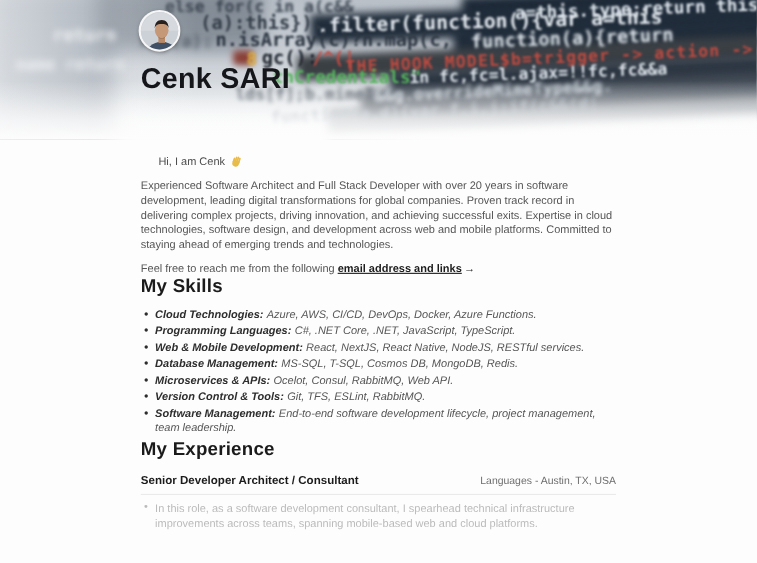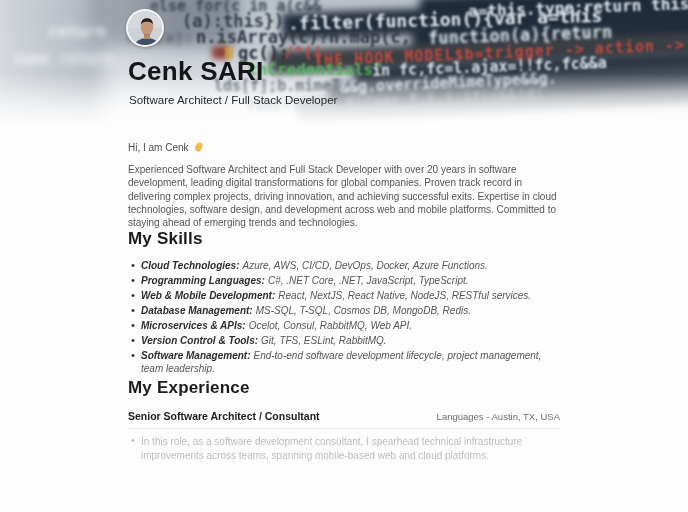--- a/index.html
+++ b/index.html
@@ -57,21 +57,21 @@
   .hero-sub { position:absolute; left:1px; top:94px; margin:0; font-size:11.5px; font-weight:500; color:#26292d; }
 
   
   h2.sec { margin:0; font-size:17px; font-weight:700; color:#1b1b1b; letter-spacing:.2px; }
   .about-row { display:flex; justify-content:space-between; align-items:center; padding-top:11px; }
 
   .toggle { width:50px; height:19px; border-radius:10px; background:#d7d7d9; position:relative; cursor:pointer; flex-shrink:0; }
   .knob { position:absolute; left:1px; top:1px; width:17px; height:17px; border-radius:50%;
     background:#ffffff; box-shadow:0 1px 2px rgba(0,0,0,.28); display:flex; align-items:center; justify-content:center; }
 
-  .greeting { margin:14px 0 0; font-size:10px; color:#4c4c4c; display:flex; align-items:center; gap:4px; }
+  .greeting { margin:14px 16px 0; font-size:10px; color:#4c4c4c; display:flex; align-items:center; gap:4px; }
   .bio { margin:10px 0 0; font-size:10px; line-height:1.33; color:#555555; }
   .contact { margin:10px 0 0; font-size:10px; color:#555555; }
   .contact-link { color:#1c1c1c; font-weight:700; text-decoration:underline; cursor:pointer; }
   .arrow { color:#1c1c1c; font-weight:700; margin-left:2px; }
 
   .skills-h { margin-top:25px; }
   ul.skills { margin:10px 0 3px; padding:0 0 0 13px; list-style:none; font-size:10px; line-height:1.3; color:#555555;font-style:italic; }
   ul.skills li { position:relative; margin-bottom:2px; }
   ul.skills li::before { content:"•"; position:absolute; left:-10px; top:-1px; color:#2d2d2d; font-size:11px; }
   ul.skills b { color:#2d2d2d; font-weight:700; margin-right:3px; }
@@ -138,21 +138,20 @@
             <rect width="38" height="17" fill="#d6dadf"></rect>
             <ellipse cx="19" cy="41" rx="15" ry="14" fill="#3e4f66"></ellipse>
             <rect x="16" y="21" width="6" height="7" fill="#b98a68"></rect>
             <ellipse cx="19" cy="16.5" rx="6.2" ry="7.2" fill="#c59878"></ellipse>
             <path d="M12.6 16 C12.6 9.6 15 7.2 19 7.2 C23 7.2 25.4 9.6 25.4 16 C25.4 12.4 23.4 10.8 19 10.8 C14.6 10.8 12.6 12.4 12.6 16 Z" fill="#26211e"></path>
             <path d="M13.6 17.5 C14.6 22.5 16.5 24.2 19 24.2 C21.5 24.2 23.4 22.5 24.4 17.5 C23.8 21.2 22 23.9 19 23.9 C16 23.9 14.2 21.2 13.6 17.5 Z" fill="#4a3a2c" opacity="0.8"></path>
           </g>
         </svg>
       </div>
       <h1 class="hero-name">Cenk SARI</h1>
-      <p class="hero-sub">Software Architect / Full Stack Developer</p>
     </div>
   </header>
 
   <main class="container">
 
 
     <p class="greeting">
       <span>Hi, I am Cenk</span>
       <svg width="12" height="12" viewBox="0 0 24 24">
         <g transform="rotate(18 12 12)" fill="#e9bc4a">
@@ -160,35 +159,39 @@
           <rect x="8.3" y="3" width="3.2" height="12" rx="1.6"></rect>
           <rect x="11.4" y="2" width="3.2" height="13" rx="1.6"></rect>
           <rect x="14.5" y="3.2" width="3.2" height="12" rx="1.6"></rect>
           <path d="M5.2 10 h12.5 v5.2 a6.25 6 0 0 1 -6.25 6 a6.25 6 0 0 1 -6.25 -6 Z"></path>
         </g>
       </svg>
     </p>
 
     <p class="bio">Experienced Software Architect and Full Stack Developer with over 20 years in software development, leading digital transformations for global companies. Proven track record in delivering complex projects, driving innovation, and achieving successful exits. Expertise in cloud technologies, software design, and development across web and mobile platforms. Committed to staying ahead of emerging trends and technologies.</p>
 
+    <p class="contact">
+      <span>Feel free to reach me from the following</span>
+      <a class="contact-link">email address and links</a><span class="arrow">→</span>
+    </p>
 
     <h2 class="sec skills-h">My Skills</h2>
     <ul class="skills">
       <li><b>Cloud Technologies:</b><span>Azure, AWS, CI/CD, DevOps, Docker, Azure Functions.</span></li>
       <li><b>Programming Languages:</b><span>C#, .NET Core, .NET, JavaScript, TypeScript.</span></li>
       <li><b>Web &amp; Mobile Development:</b><span>React, NextJS, React Native, NodeJS, RESTful services.</span></li>
       <li><b>Database Management:</b><span>MS-SQL, T-SQL, Cosmos DB, MongoDB, Redis.</span></li>
       <li><b>Microservices &amp; APIs:</b><span>Ocelot, Consul, RabbitMQ, Web API.</span></li>
       <li><b>Version Control &amp; Tools:</b><span>Git, TFS, ESLint, RabbitMQ.</span></li>
       <li><b>Software Management:</b><span>End-to-end software development lifecycle, project management, team leadership.</span></li>
     </ul>
 
     <h2 class="sec exp-h">My Experience</h2>
     <div class="job-row">
-      <h3 class="job-title">Senior Software Architect / Consultant</h3>
+      <h3 class="job-title">Senior Developer Architect / Consultant</h3>
       <span class="job-loc">Languages - Austin, TX, USA</span>
     </div>
     <ul class="job-desc">
       <li>In this role, as a software development consultant, I spearhead technical infrastructure improvements across teams, spanning mobile-based web and cloud platforms.</li>
     </ul>
 
   </main>
 </div>
 
 </body></html>

